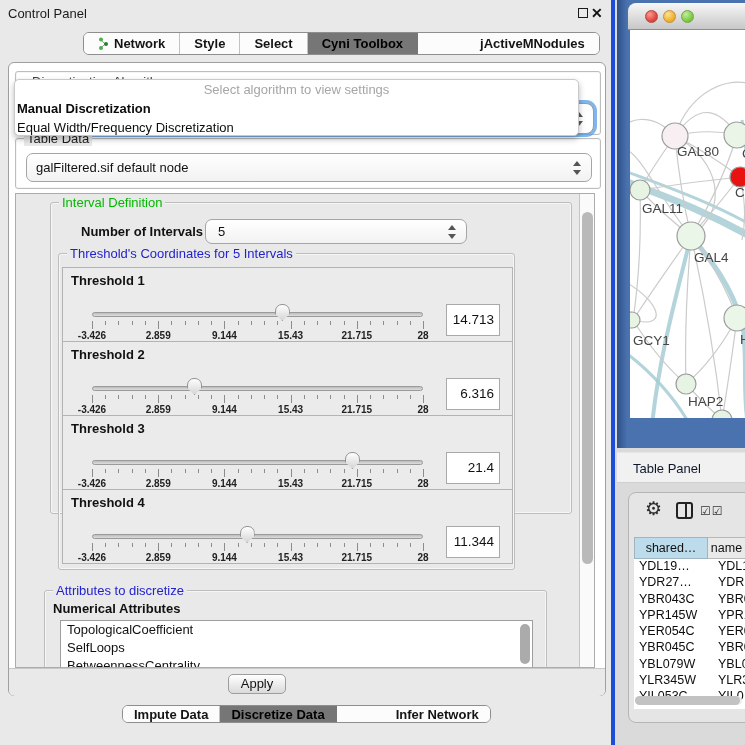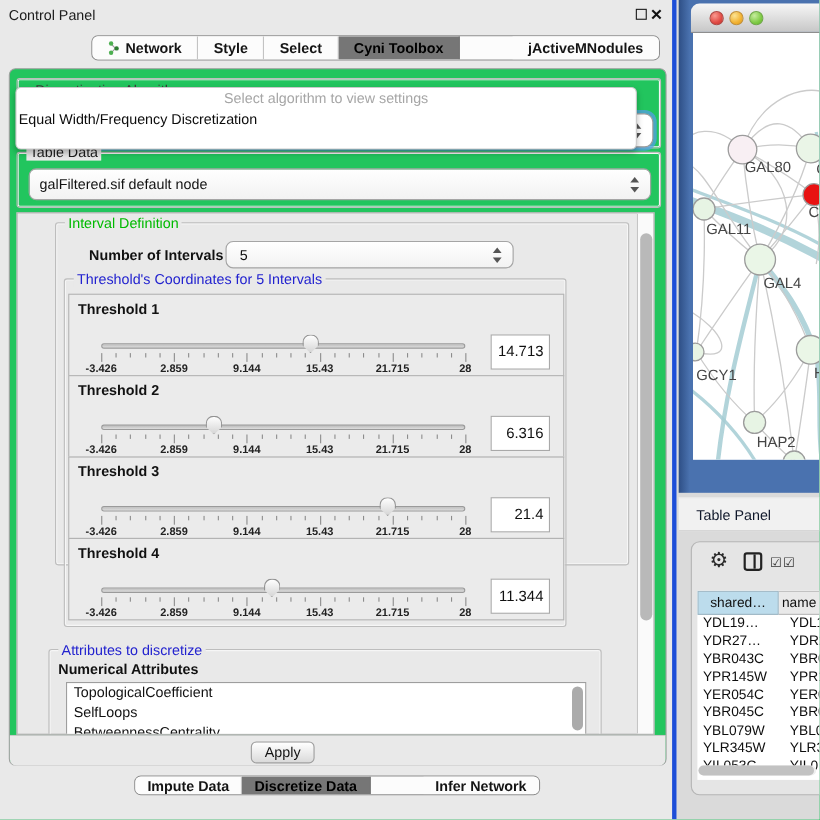--- a/index.html
+++ b/index.html
@@ -17,21 +17,21 @@
   
   .seg-bar { position:absolute; display:flex; background:#FCFCFC; border:1px solid #8E8E8E; border-radius:6px; overflow:hidden; }
   .seg { display:flex; align-items:center; gap:5px; padding:0 14px; font-size:13px; font-weight:600; color:#141414; background:#FCFCFC; border-right:1px solid #C3C3C3; cursor:default; white-space:nowrap; }
   .seg:last-child { border-right:none;margin-left:48px; }
   .seg.active { background:#767676; color:#000000; border-right:1px solid #767676; }
   #top-tabs { left:83px; top:32px; height:23px; }
   #bottom-tabs { left:122px; top:705px; height:18px; }
   #bottom-tabs .seg { padding:0 11px; }
 
   
-  #main-frame { position:absolute; left:8px; top:62px; width:598px; height:634px; background:#22c55e; border:1px solid #9F9F9F; border-radius:6px; }
+  #main-frame { position:absolute; left:8px; top:62px; width:598px; height:634px; background:#ffffff; border:1px solid #9F9F9F; border-radius:6px; }
 
   .groupbox { position:absolute; border:1px solid #BDBDBD; border-radius:3px; box-shadow:inset 0 0 0 1px #F6F6F6; }
   .group-title { position:absolute; top:-8px; left:8px; padding:0 3px; background:#E9E9E9; font-size:13px; color:#1c1c1c; white-space:nowrap; }
   .group-title.green { color:#00BA00; }
   .group-title.blue  { color:#2222CF; }
 
   
   #algo-group { left:6px; top:8px; width:586px; height:64px; }
   #algo-title { position:absolute; left:16px; top:2px; font-size:13px; color:#3a3a3a; background:transparent; }
   #algo-combo { position:absolute; left:16px; top:31px; width:562px; height:31px; border:1px solid #9B9B9B; border-radius:8px; background:#fff; box-shadow:0 0 0 3px rgba(86,157,229,0.75); }
@@ -159,20 +159,21 @@
 
       <div class="groupbox" id="algo-group">
         <span id="algo-title">Discretization Algorithm</span>
         <div id="algo-combo">
             <span class="stepper"></span>
           </div>
       </div>
 
       <div id="algo-popup">
         <div class="popup-prompt">Select algorithm to view settings</div>
+        <div class="popup-opt bold">Manual Discretization</div>
         <div class="popup-opt">Equal Width/Frequency Discretization</div>
       </div>
 
       <div class="groupbox" id="tabledata-group">
         <span class="group-title">Table Data</span>
         <div id="tabledata-combo">
           <span>galFiltered.sif default node</span>
           <span class="stepper"></span>
         </div>
       </div>

